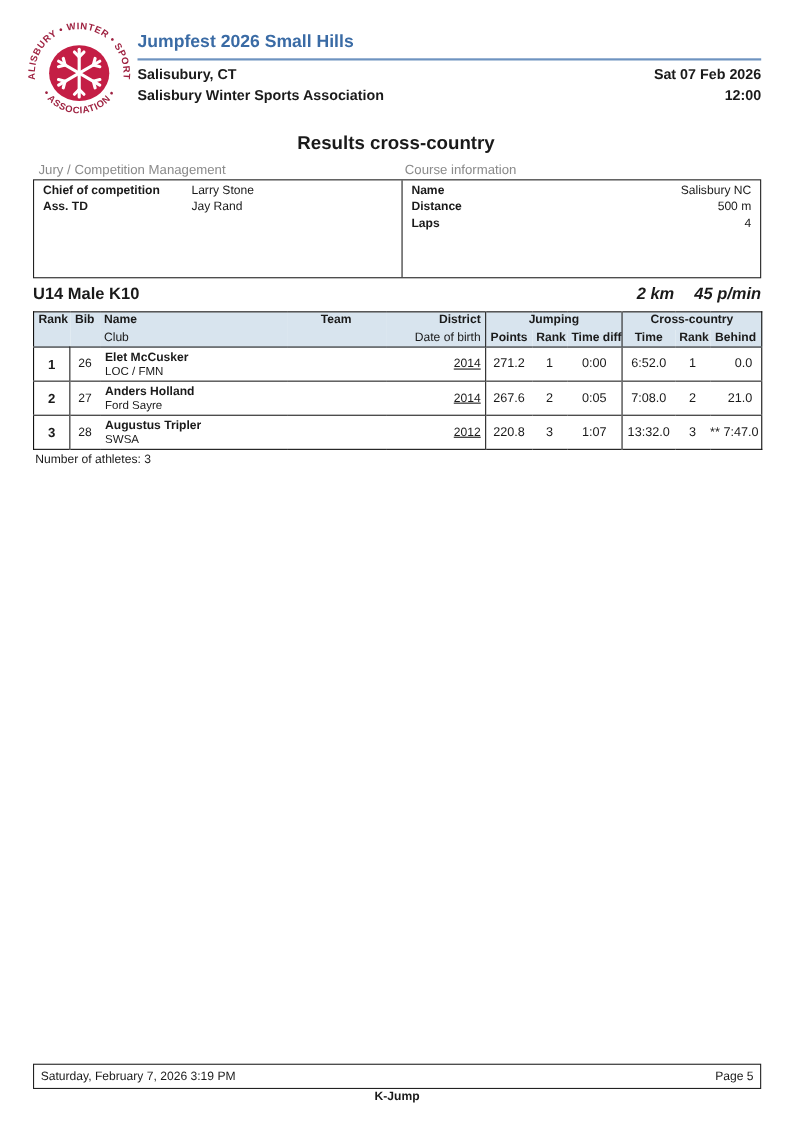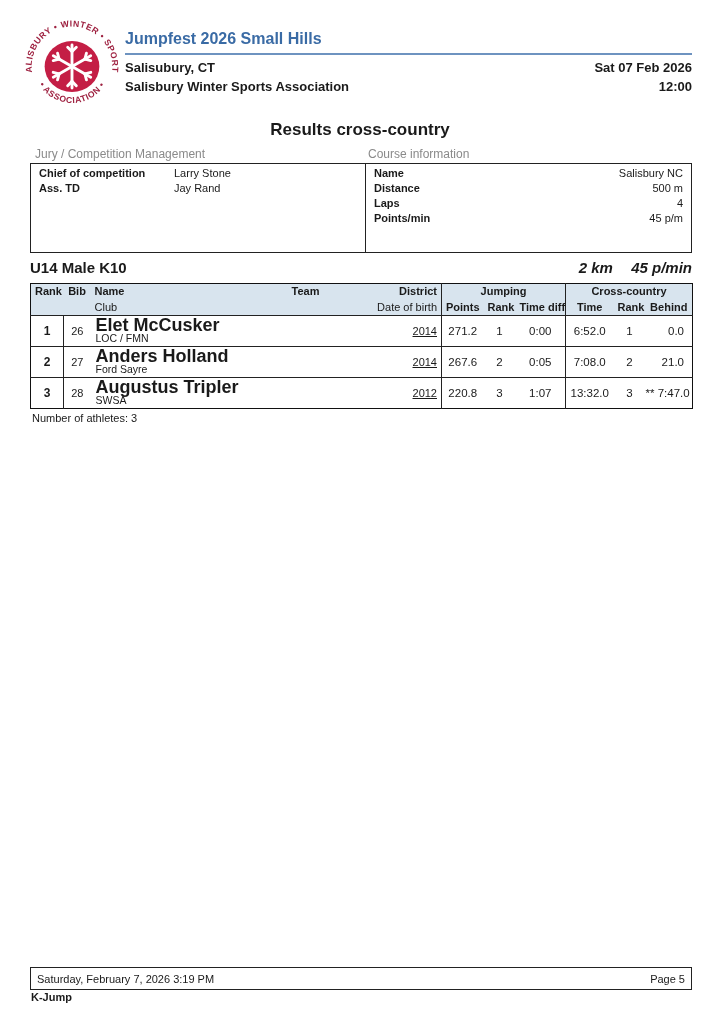--- a/index.html
+++ b/index.html
@@ -38,31 +38,31 @@
   table.results { border:1.5px solid #111; }
   th { font-weight:700; padding:0 4px; line-height:15px; height:16px; background:#d8e4ee; text-align:center; vertical-align:middle; white-space:nowrap; }
   th.sub-reg { font-weight:400; }
   .tl { text-align:left; }
   .tr { text-align:right; }
   .bR { border-right:1px solid #222; }
   tr.data td { border-top:1px solid #222; height:31px; vertical-align:middle; white-space:nowrap; }
   td.rank { text-align:center; font-weight:700; font-size:12px; }
   td.bib { text-align:center; font-size:11px; }
   td.namecell { padding:2px 0 2px 5px; }
-  td.namecell .nm { font-size:18px; font-weight:700; line-height:14px; }
+  td.namecell .nm { font-size:11px; font-weight:700; line-height:14px; }
   td.namecell .club { font-size:10.5px; line-height:12px; }
   td.dob { text-align:right; padding-right:4px; font-size:11px;text-decoration:underline; }
   td.num { text-align:center; font-size:11.5px; }
   td.behind { text-align:right; padding-right:8px; }
 
   .athletes { position:absolute; left:32px; top:412px; font-size:11px; }
 
   
   .footer { position:absolute; left:30px; top:967px; width:662px; height:23px; border:1px solid #222; display:flex; align-items:center; justify-content:space-between; padding:0 6px; font-size:11px; }
-  .footer-center { position:absolute; left:0; right:0; text-align:left; font-weight:700;margin-top:36px; }
+  .footer-center { position:absolute; left:0; right:0; text-align:center; font-weight:700;margin-top:36px; }
   .footer .side { position:relative; z-index:1; background:transparent; }
 </style>
 </head>
 <body>
 
 <div class="page">
 
   <svg class="logo" viewBox="0 0 100 100" aria-hidden="true">
     <defs>
       <path id="arcTop" d="M 9,60 A 42,42 0 1 1 91,60" fill="none"></path>
@@ -141,24 +141,20 @@
         <span class="lbl">Name</span>
         <span>Salisbury NC</span>
       </div>
       <div class="info-row">
         <span class="lbl">Distance</span>
         <span>500 m</span>
       </div>
       <div class="info-row">
         <span class="lbl">Laps</span>
         <span>4</span>
-      </div>
-      <div class="info-row">
-        <span class="lbl">Points/min</span>
-        <span>45 p/m</span>
       </div>
     </div>
   </div>
 
   <div class="cat-row">
     <span>U14 Male K10</span>
     <span class="cat-right">
       <span>2 km</span>
       <span>45 p/min</span>
     </span>

